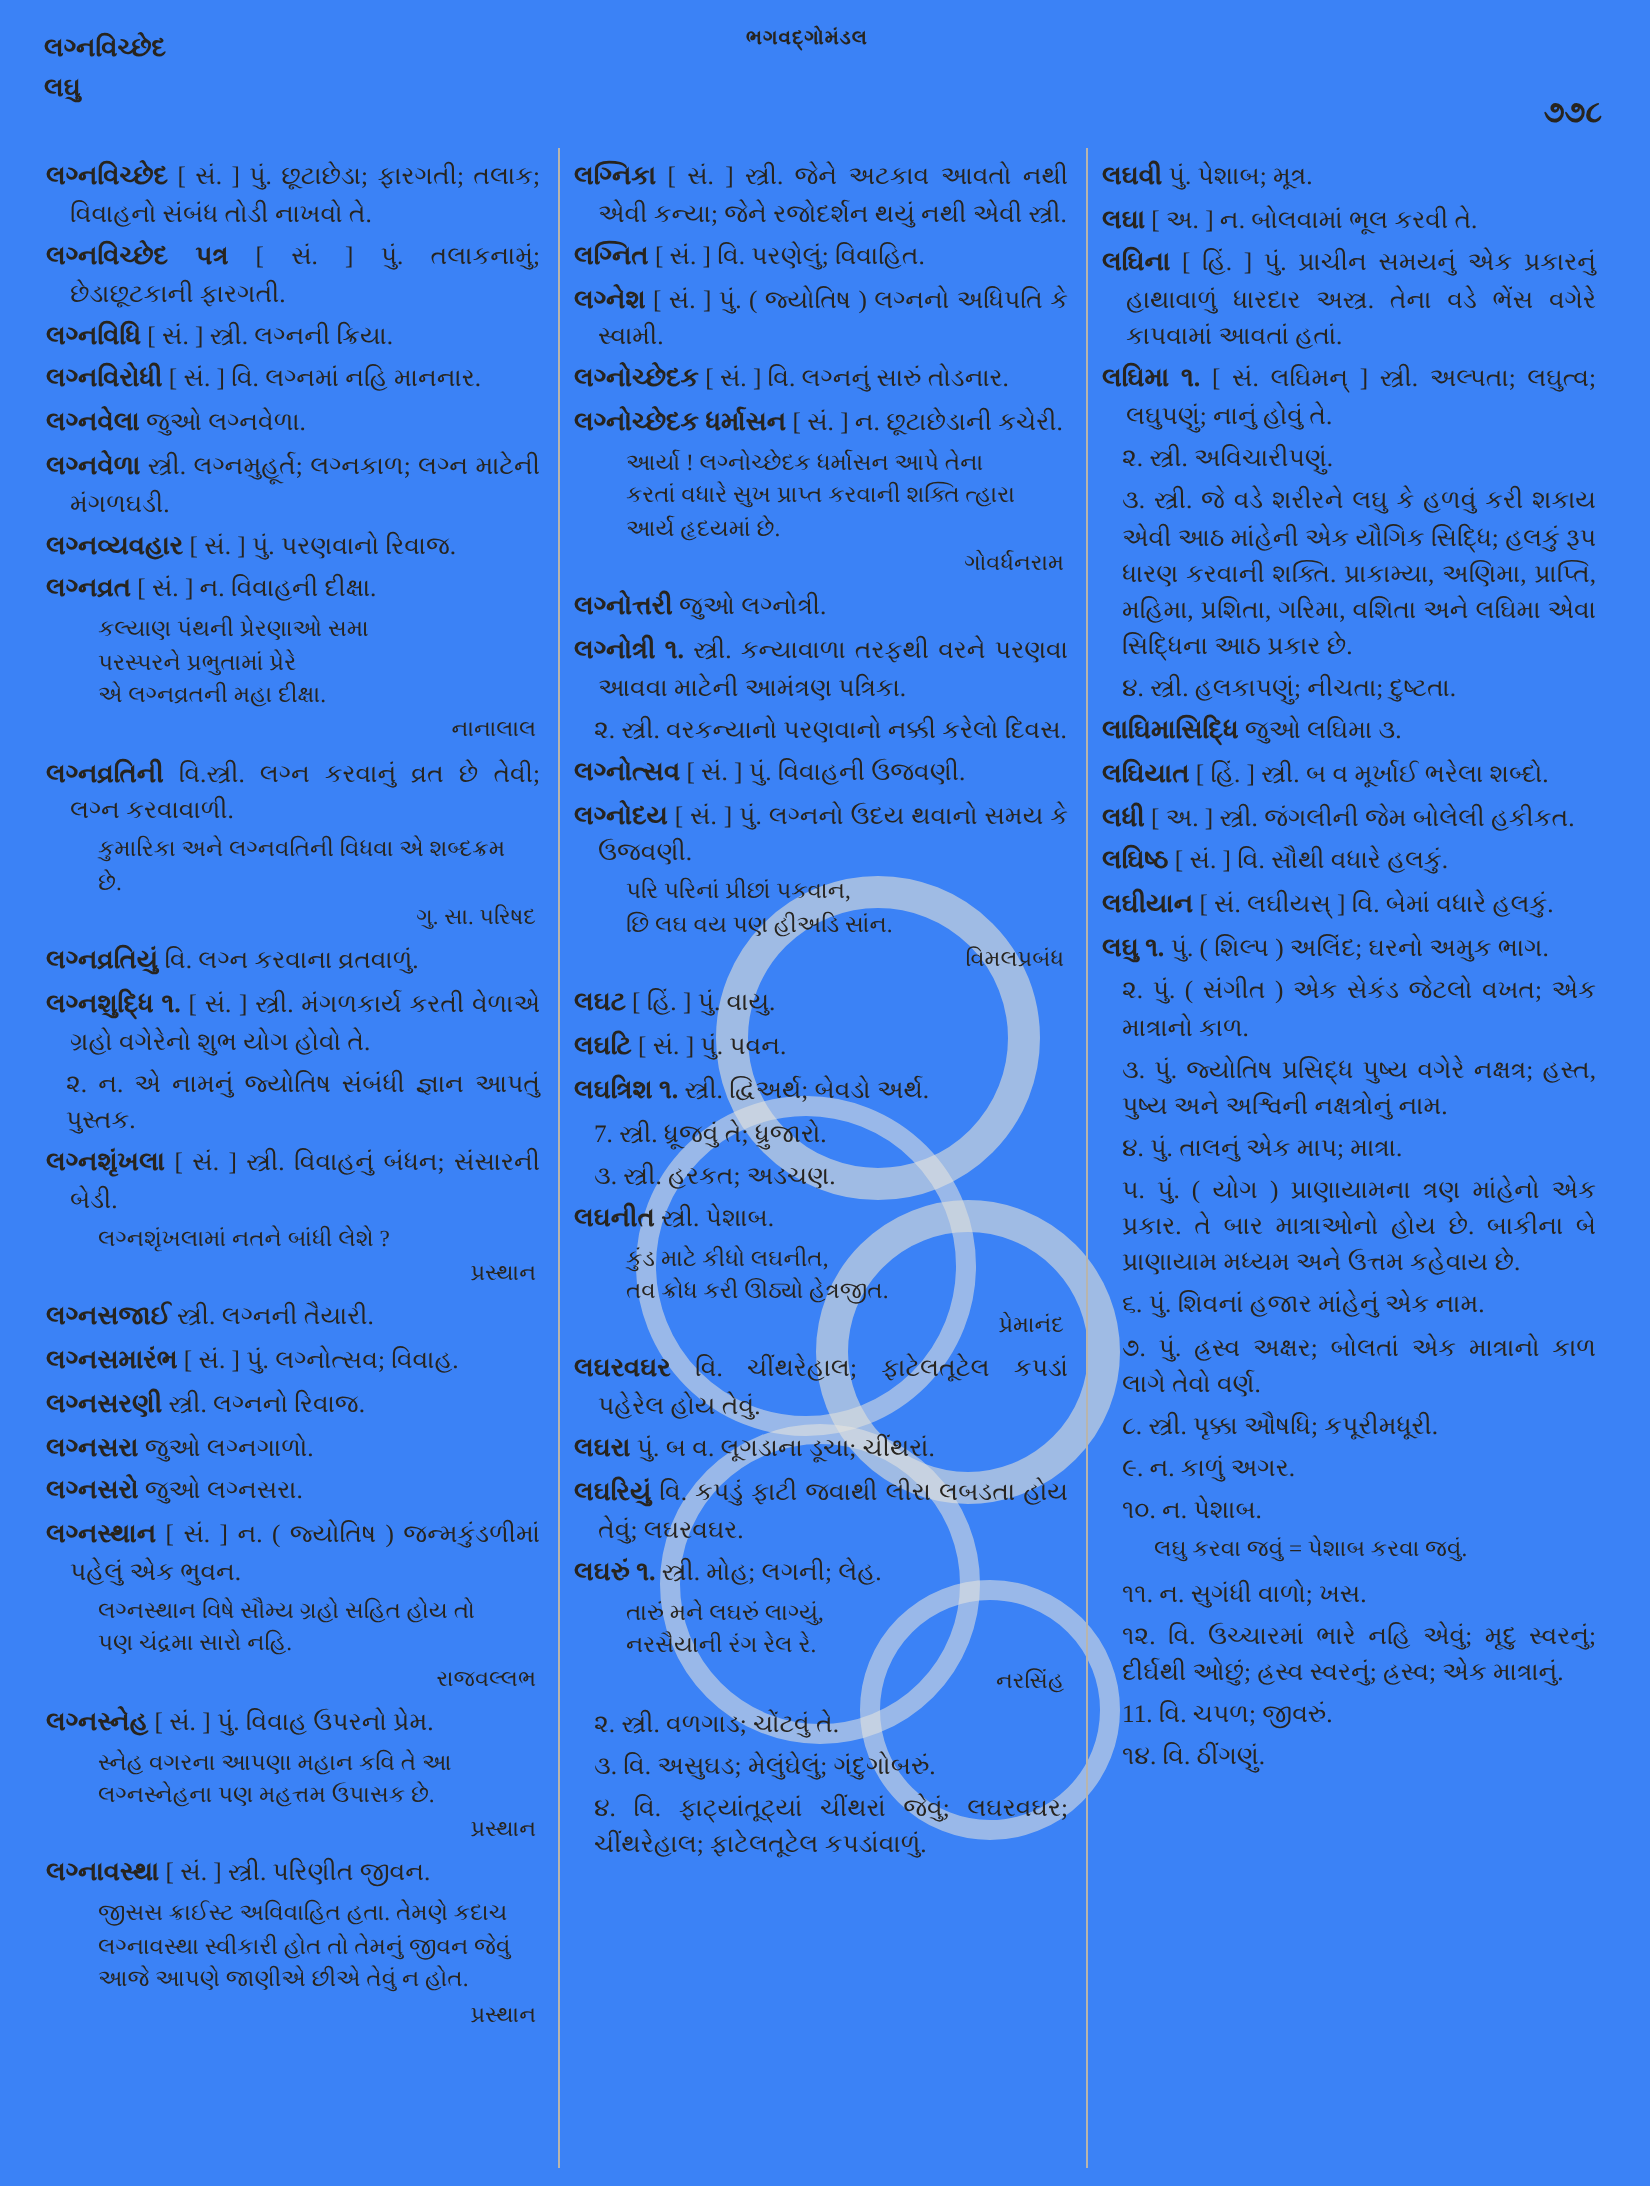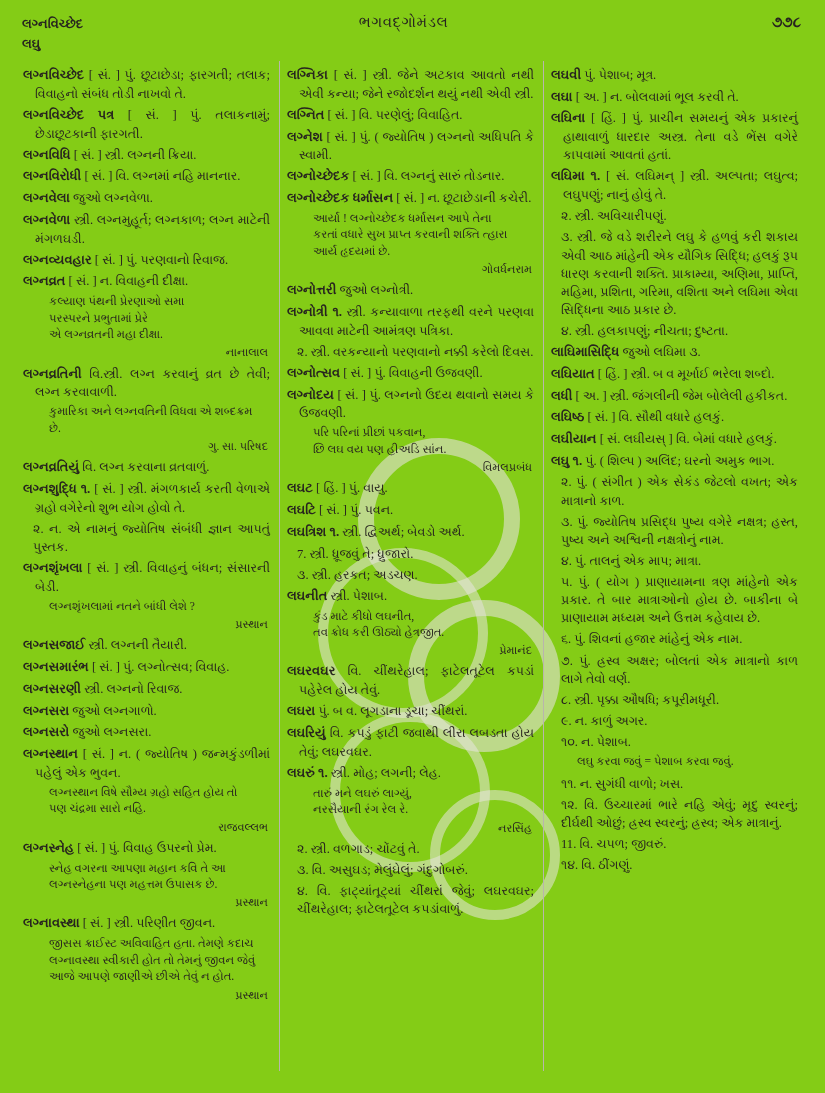--- a/index.html
+++ b/index.html
@@ -5,36 +5,36 @@
   html,body{margin:0;padding:0;}
   body{
     width:825px;height:1093px;overflow:hidden;
     background:#efede7;
     font-family:"Liberation Serif","DejaVu Serif",serif;
     color:#27241f;
   }
   .page{
     position:relative;
     width:825px;height:1093px;
-    background:#84cc16;
+    background:#3b82f6;
     box-sizing:border-box;
     padding:10px 18px 8px 16px;
     overflow:hidden;
   }
   
   .wm{position:absolute;border-radius:50%;border:16px solid #e3e1d9;opacity:.6;pointer-events:none;}
   .wm2{position:absolute;border-radius:50%;border:10px solid #e7e5de;opacity:.55;pointer-events:none;}
   .hdr{
     display:flex;align-items:flex-start;justify-content:space-between;
     padding:4px 6px 2px 6px;
   }
   .hdr .left{font-size:13px;font-weight:bold;line-height:1.5;}
   .hdr .left .g2{font-weight:bold;}
-  .hdr .title{font-size:15px;font-weight:normal;letter-spacing:.5px;transform:translateX(-24px);}
-  .hdr .pageno{font-size:15px;font-weight:bold;}
+  .hdr .title{font-size:10px;font-weight:bold;letter-spacing:.5px;transform:translateX(-24px);}
+  .hdr .pageno{font-size:15px;font-weight:bold;margin-top:34px;}
   .cols{
     position:relative;
     display:flex;
     margin-top:6px;
     height:1010px;
     overflow:hidden;
   }
   .col{
     flex:1 1 0;
     padding:2px 9px 0 7px;

